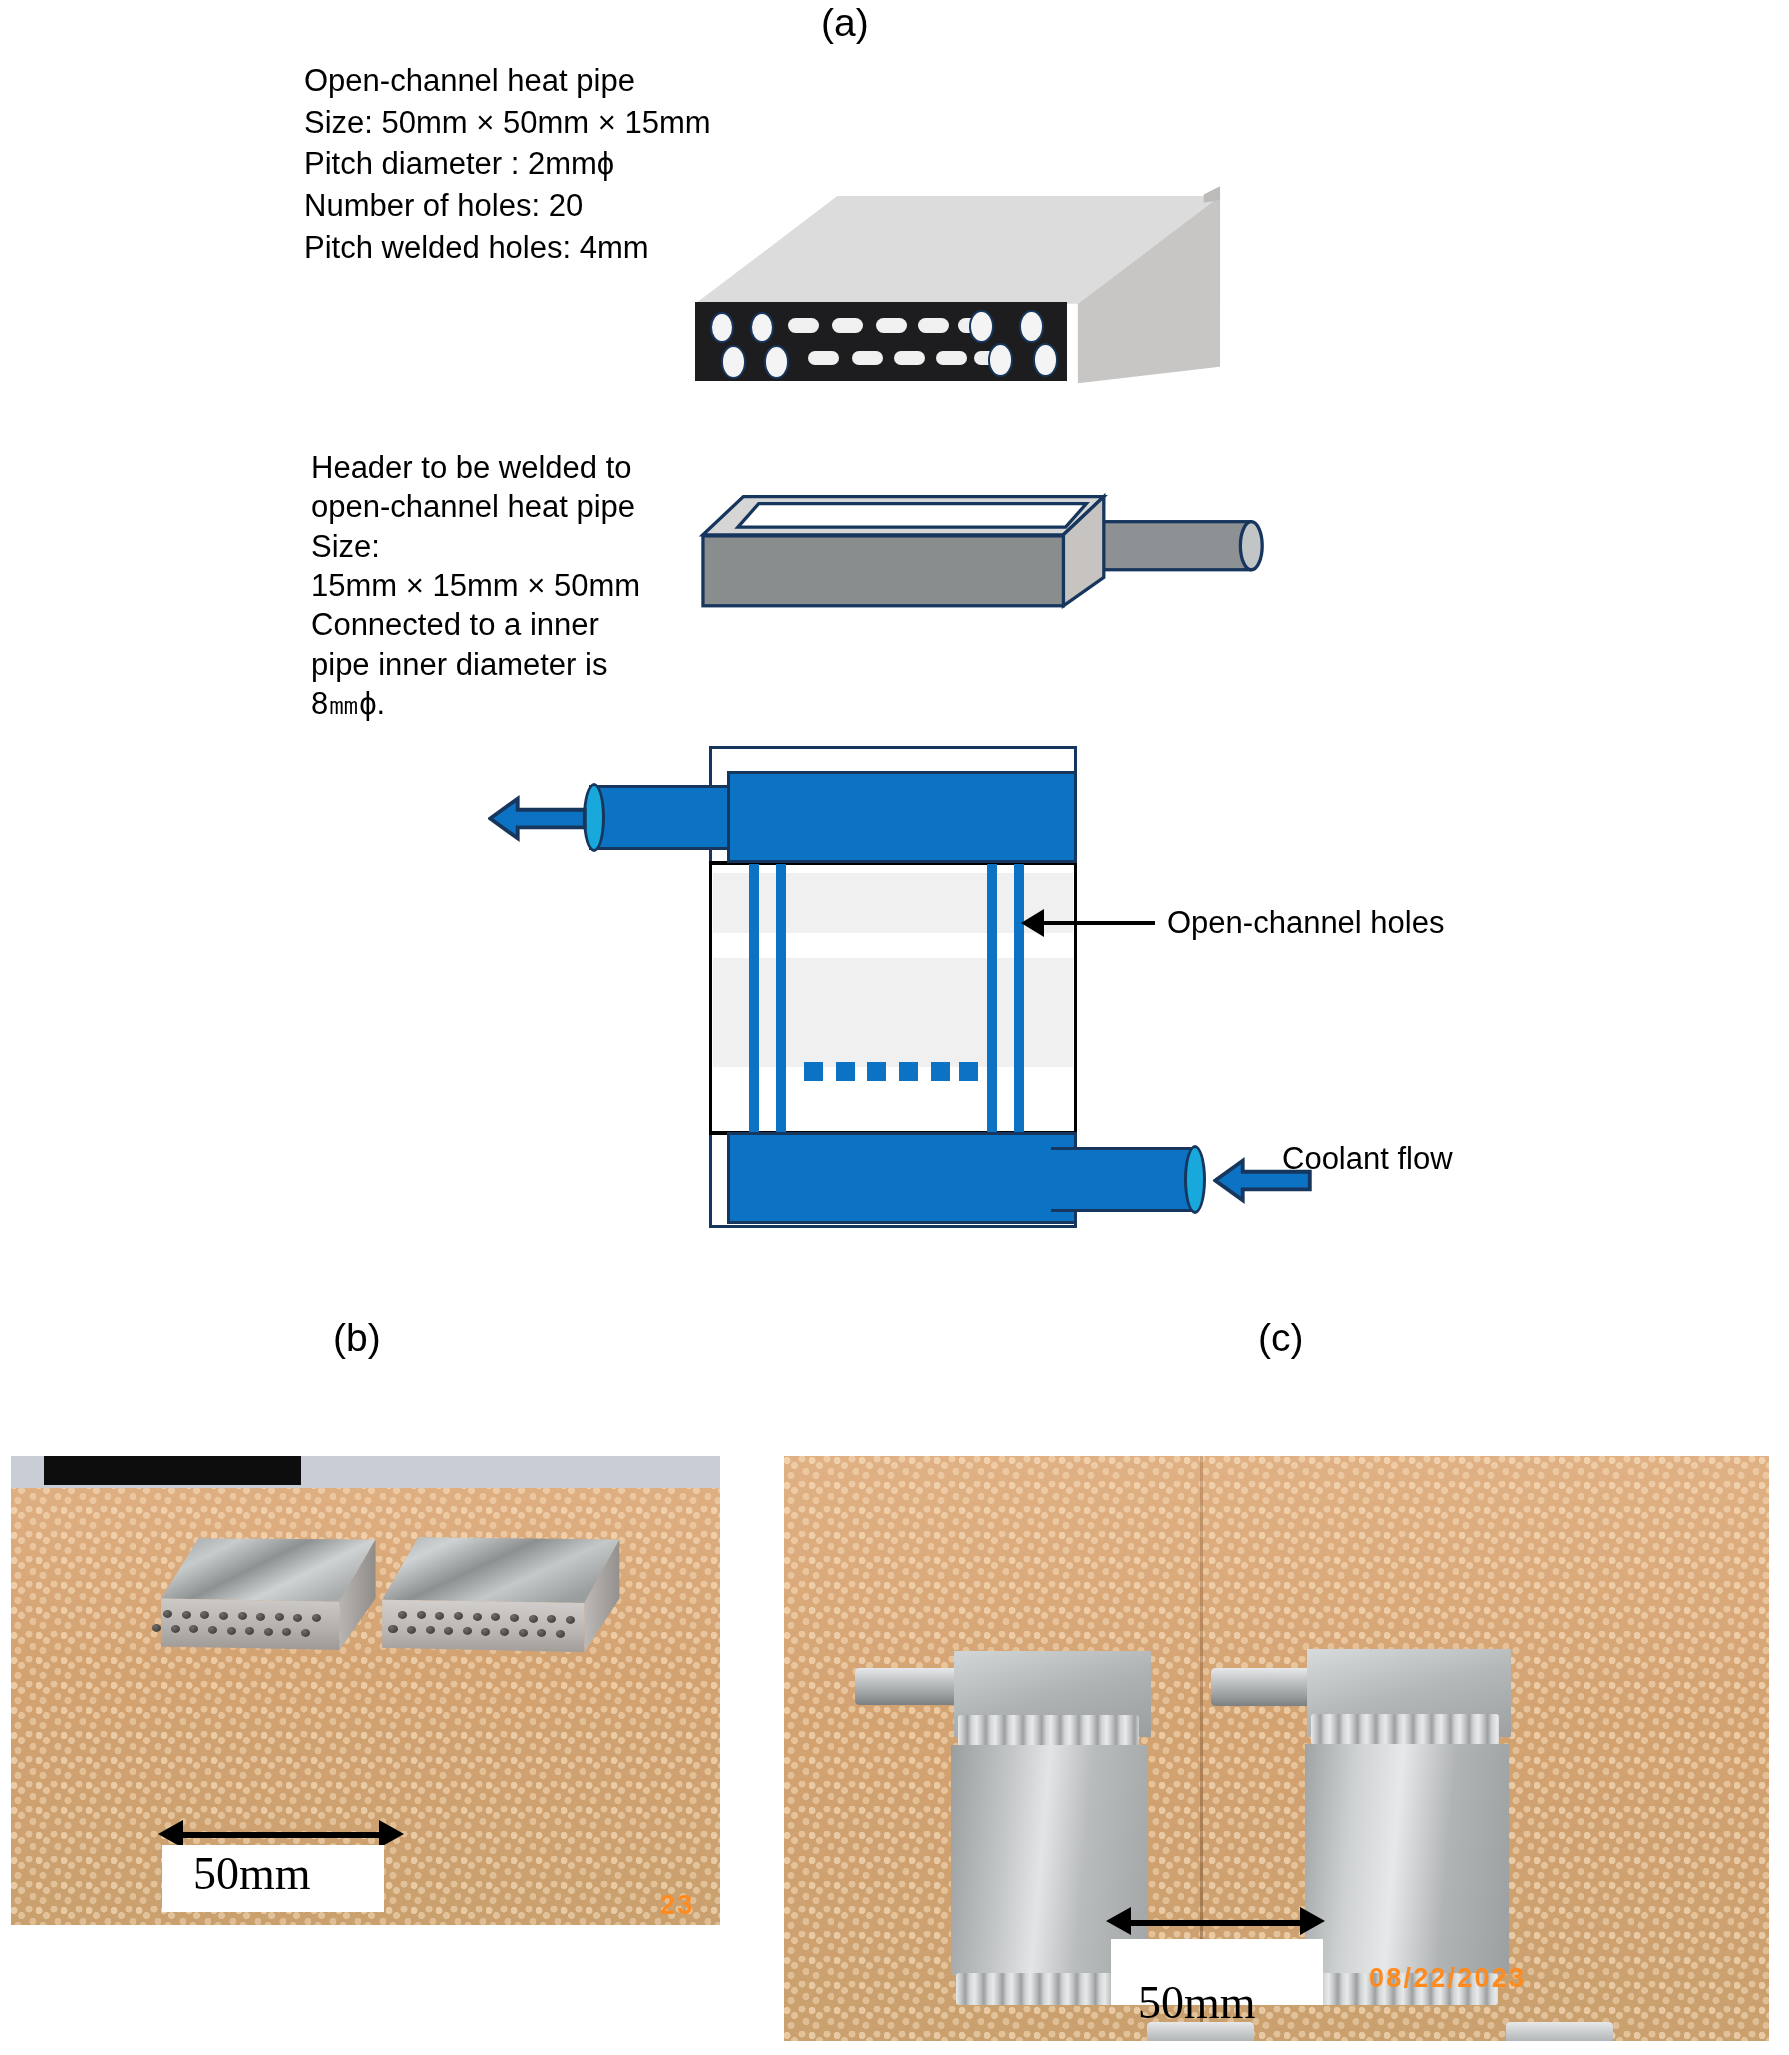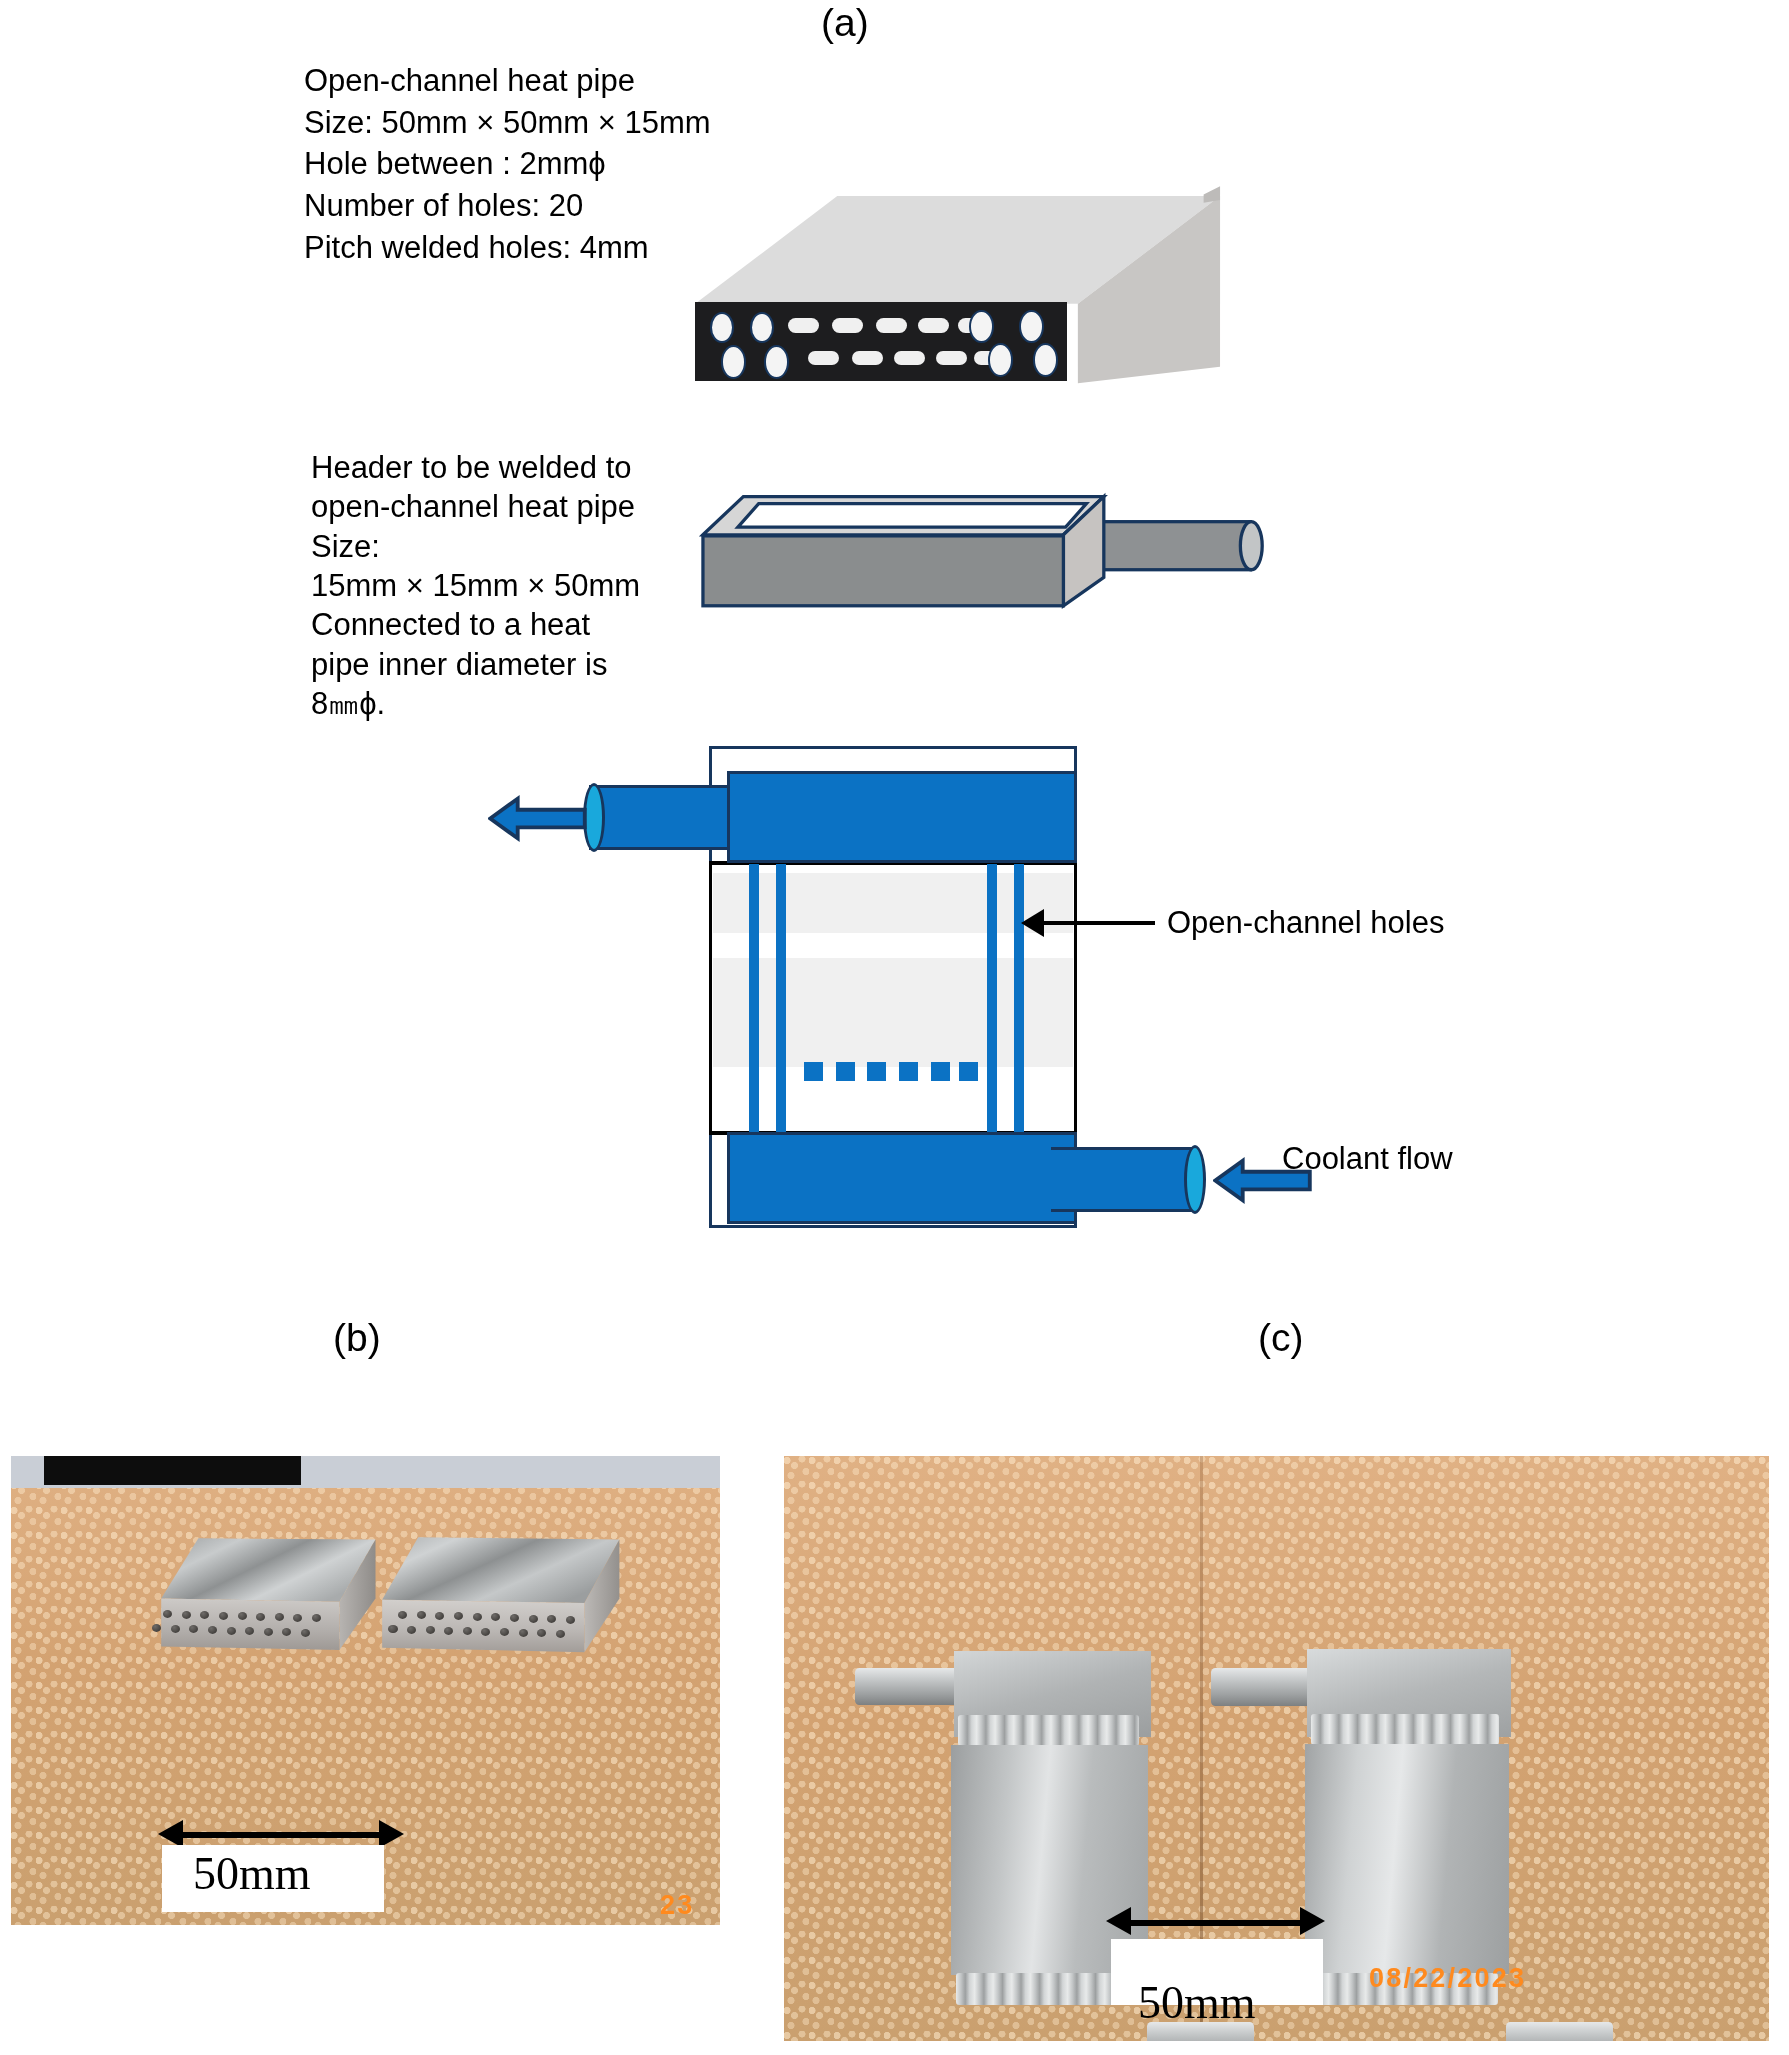--- a/index.html
+++ b/index.html
@@ -209,21 +209,21 @@
     font-weight: bold;
   }
 </style>
 </head>
 <body>
 
 <div class="abs panel-letter" style="left:821px; top:3.3px;">(a)</div>
 
 <div class="abs spec-block" style="left:304px; top:61px;">Open-channel heat pipe</div>
 <div class="abs spec-block indent" style="left:304px; top:103px;">Size: 50mm × 50mm × 15mm</div>
-<div class="abs spec-block indent" style="left:304px; top:144px;">Hole between : 2mmϕ</div>
+<div class="abs spec-block indent" style="left:304px; top:144px;">Pitch diameter : 2mmϕ</div>
 <div class="abs spec-block indent" style="left:304px; top:186px;text-align:right;">Number of holes: 20</div>
 <div class="abs spec-block indent" style="left:304px; top:228px;">Pitch welded holes: 4mm</div>
 
 <div class="abs" id="iso-block">
   <svg id="iso-top" viewBox="0 0 1000 470" xmlns="http://www.w3.org/2000/svg">
 
     <polygon points="0,285 260,88 960,88 700,285" fill="#dcdcdc"></polygon>
 
     <polygon points="700,285 960,88 960,400 700,430" fill="#c8c6c4"></polygon>
 
@@ -250,21 +250,21 @@
     <div class="slot" style="left:279px; top:49px; width:22px; height:14.2px;"></div>
     <div class="hole" style="left:293px; top:41px; width:21px; height:29.6px;"></div>
     <div class="hole" style="left:338px; top:41px; width:21px; height:29.6px;"></div>
   </div>
 </div>
 
 <div class="abs spec-wrap" style="left:311px; top:448px;">Header to be welded to</div>
 <div class="abs spec-wrap" style="left:311px; top:487px;">open-channel heat pipe</div>
 <div class="abs spec-wrap" style="left:311px; top:527px;">Size:</div>
 <div class="abs spec-wrap" style="left:311px; top:566px;">15mm × 15mm × 50mm</div>
-<div class="abs spec-wrap" style="left:311px; top:605px;">Connected to a heat</div>
+<div class="abs spec-wrap" style="left:311px; top:605px;">Connected to a inner</div>
 <div class="abs spec-wrap" style="left:311px; top:645px;">pipe inner diameter is</div>
 <div class="abs spec-wrap" style="left:311px; top:684px;">8㎜ϕ.</div>
 
 <div class="abs" id="header-piece">
   <svg viewBox="0 0 1080 260" width="591" height="142" xmlns="http://www.w3.org/2000/svg">
 
     <rect x="680" y="58" width="330" height="88" fill="#8e9193" stroke="#17365D" stroke-width="6"></rect>
     <ellipse cx="1012" cy="102" rx="20" ry="44" fill="#c2c5c6" stroke="#17365D" stroke-width="6"></ellipse>
 
     <polygon points="8,82 82,12 742,12 668,82" fill="#d6d6d6" stroke="#17365D" stroke-width="6"></polygon>

